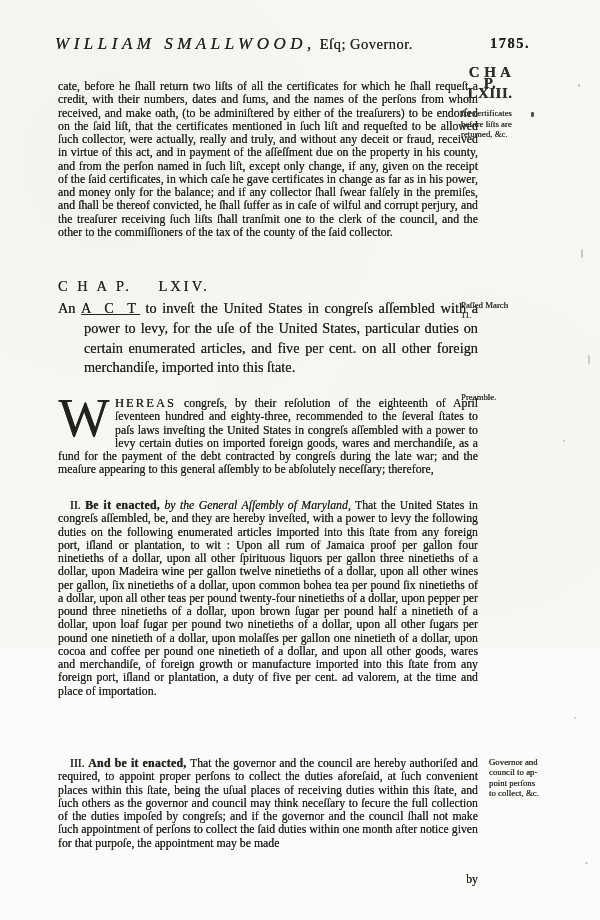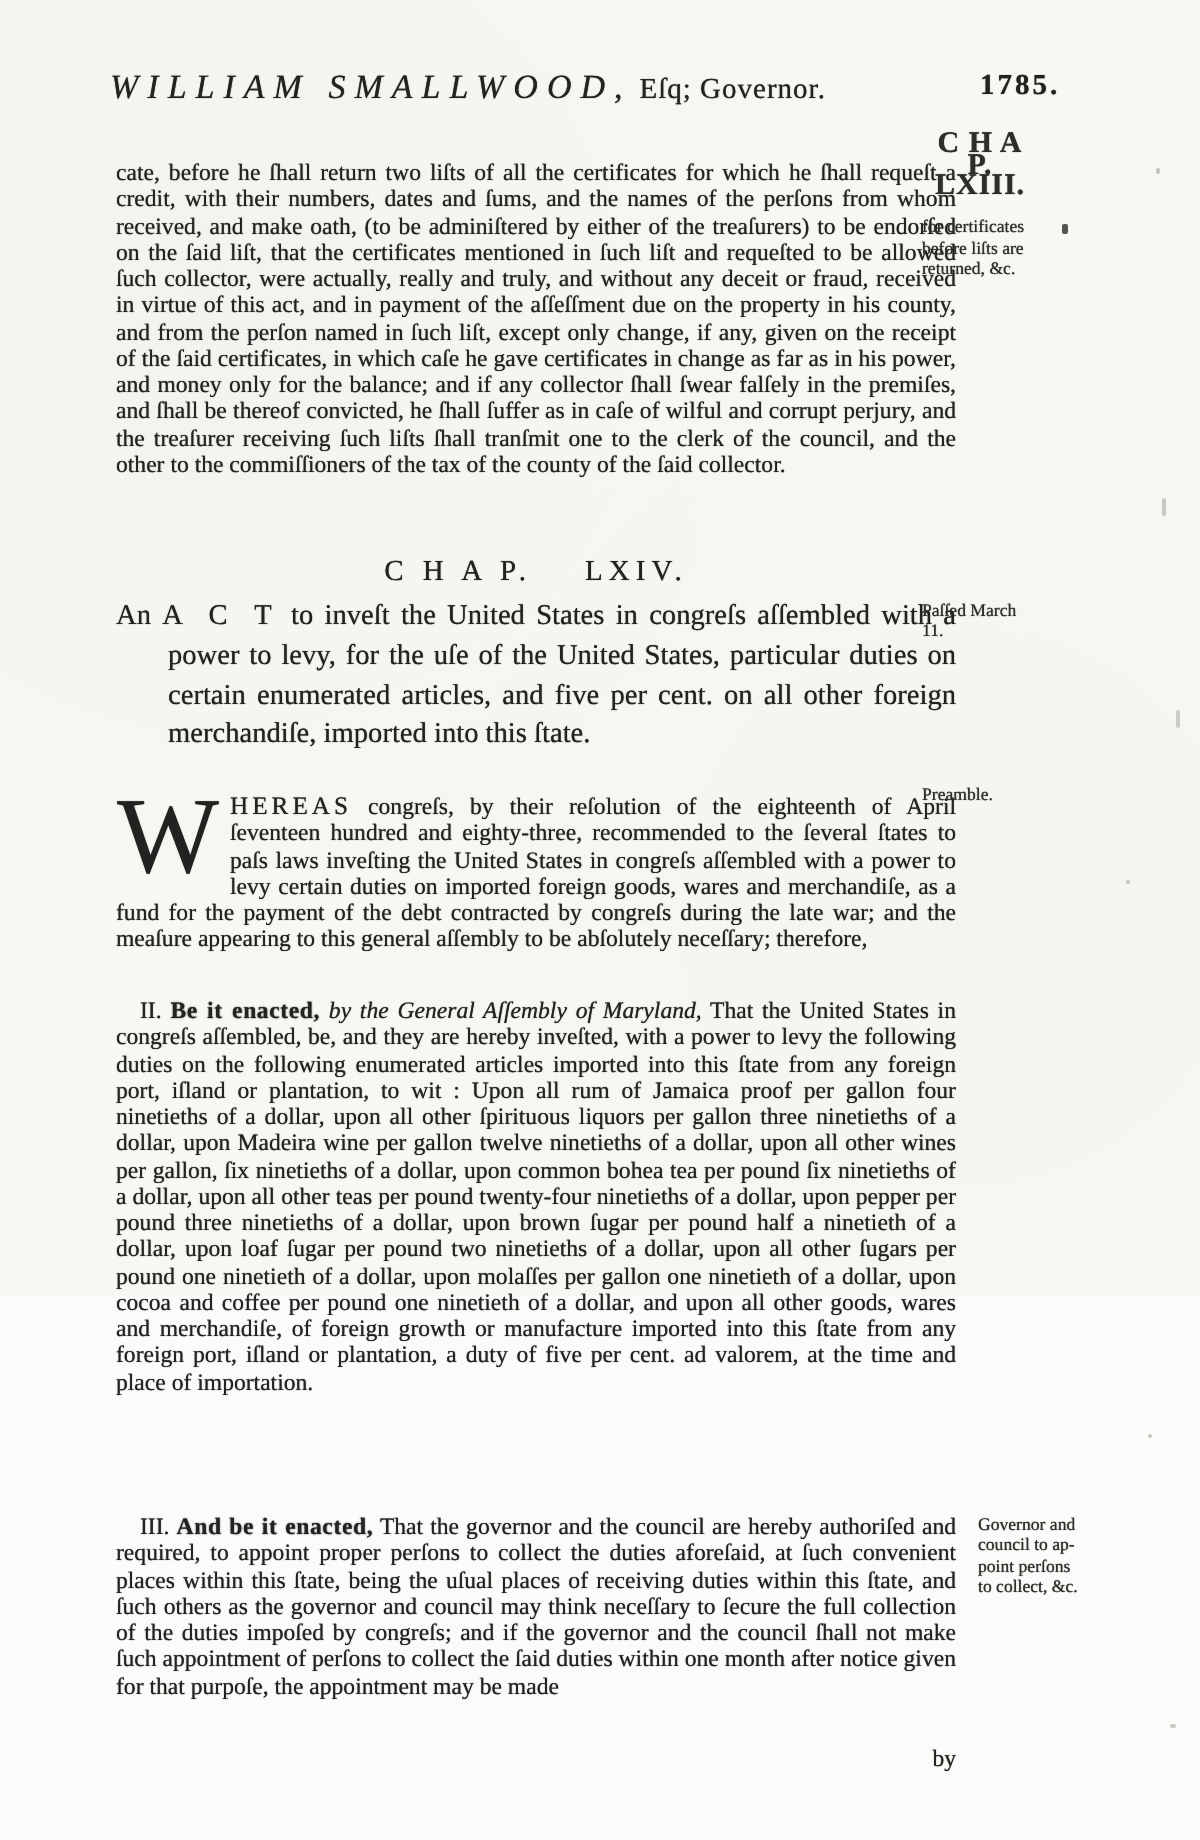--- a/index.html
+++ b/index.html
@@ -28,29 +28,29 @@
   .col{position:absolute;left:38px;width:420px;margin-left:20px;}
   .para{
     font-size:11.8px;line-height:13.25px;text-align:justify;
     color:#232220;
   }
   .indent{text-indent:12px;}
 
   .p1{top:80px;}
 
   .chap-heading{
-    top:278px;text-align:center;font-size:14.5px;letter-spacing:3px;
+    top:278px;text-align:left;font-size:14.5px;letter-spacing:3px;
     white-space:pre;font-weight:500;
   }
 
   .act-title{
     top:299px;font-size:14.3px;line-height:19.8px;text-align:justify;
     padding-left:26px;text-indent:-26px;box-sizing:border-box;width:420px;
   }
-  .acronym{letter-spacing:4px;}
+  .acronym{letter-spacing:4px;text-decoration:underline;}
 
   .preamble{top:397px;}
   .dropcap{
     float:left;font-size:54px;line-height:38px;height:39px;width:52px;
     text-align:center;margin:2px 5px 0 0;font-weight:500;
   }
   .lead{letter-spacing:2px;font-size:12.6px;}
 
   .sec2{top:499px;}
   .sec3{top:757px;}

